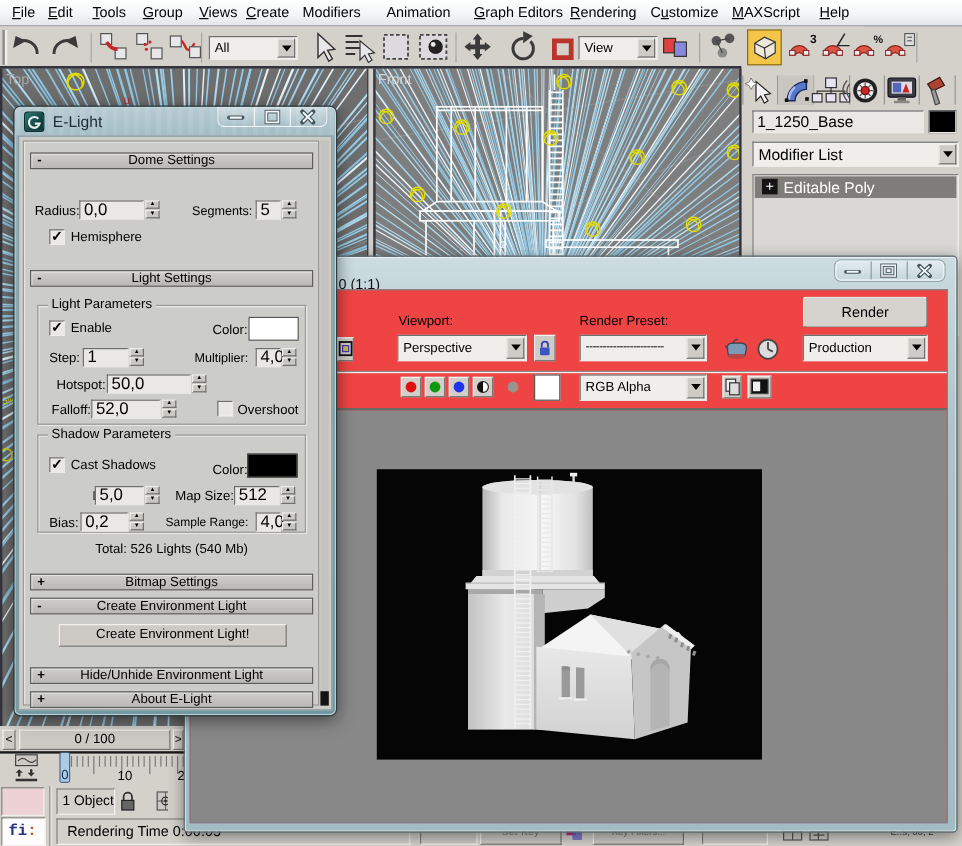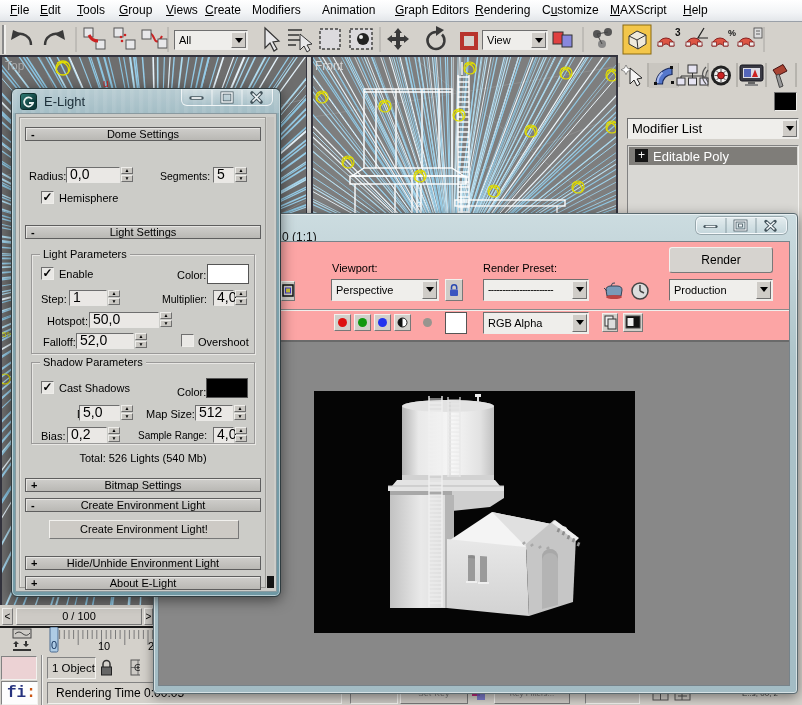--- a/index.html
+++ b/index.html
@@ -722,20 +722,21 @@
         <circle cx="103" cy="13.5" r="3.4" fill="#cc2222" stroke="#661111"></circle>
         <rect x="122" y="3" width="23" height="16" rx="2" fill="#3a3a44" stroke="#14141c"></rect>
         <rect x="125" y="6" width="17" height="10" fill="#dcdce4"></rect>
         <rect x="126" y="7" width="7" height="8" fill="#5566bb"></rect>
         <path d="M134 15 L137 7.5 L140 15 Z" fill="#cc2222"></path>
         <rect x="130" y="19" width="7" height="3" fill="#666"></rect>
         <rect x="127" y="22" width="13" height="2" fill="#888"></rect>
         <path d="M155 8 L165 2.5 L169 9 L159 14 Z" fill="#aa4433" stroke="#441111"></path>
         <path d="M161 12 L165 24 L161.5 25.5 L158 13.5 Z" fill="#999" stroke="#444"></path>
       </svg>
+      <div class="abs editbox" style="left:9px;top:37px;width:143px;height:19px;font-size:13px;line-height:17px;">1_1250_Base</div>
       <div class="abs" style="left:156px;top:37px;width:23px;height:19px;background:#000;border:1px solid;border-color:#6f6f6f #eeedea #eeedea #6f6f6f;"></div>
       <div class="combo" style="left:9px;top:63px;width:172px;height:21px;">
         <span class="tx" style="font-size:13px;top:2px;">Modifier List</span>
         <span class="btn"></span>
       </div>
       <div class="abs sunken" style="left:9px;top:90px;width:172px;height:135px;background:#d9d8d4;">
         <div class="abs" style="left:1px;top:1px;width:168px;height:18px;background:#7f7d79;">
           <div class="abs" style="left:6px;top:2px;width:13px;height:13px;background:#141414;color:#fff;font-size:12px;line-height:12px;text-align:center;">+</div>
           <div class="abs" style="left:24px;top:2px;font-size:13px;color:#ffffff;">Editable Poly</div>
         </div>
@@ -782,21 +783,21 @@
       <div class="abs" style="left:41px;top:50px;width:2px;height:50px;border-left:1px solid #8a8a8a;border-right:1px solid #f2f1ee;"></div>
       <div class="abs sunken" style="left:47px;top:52px;width:49px;height:22px;font-size:11.5px;line-height:20px;padding-left:4px;background:#d4d1cb;white-space:nowrap;">1 Object</div>
       <svg class="abs" style="left:100px;top:54px;" width="40" height="18" viewBox="0 0 40 18">
         <path d="M3 8 l0 -3 a3.5 3.5 0 0 1 7 0 l0 3" fill="none" stroke="#333" stroke-width="1.5"></path>
         <rect x="1.5" y="8" width="10" height="8" fill="#666" stroke="#222"></rect>
         <rect x="31" y="1" width="14" height="15" fill="#cdcac5" stroke="#555"></rect>
         <path d="M31 8.5 l14 0 M38 1 l0 15" stroke="#555" stroke-width="0.8"></path>
         <circle cx="38" cy="8.5" r="3.2" fill="none" stroke="#333"></circle>
         <circle cx="38" cy="8.5" r="1.2" fill="#333"></circle>
       </svg>
-      <div class="abs" style="left:1px;top:76px;width:37px;height:24px;background:#fdfdfd;border:1px solid;border-color:#828282 #f2f1ee #f2f1ee #828282;font-family:'Liberation Mono',monospace;font-size:16px;font-weight:bold;color:#26327e;line-height:22px;padding-left:5px;">fi<span style="color:#cc5511">:</span></div>
+      <div class="abs" style="left:1px;top:76px;width:37px;height:24px;background:#fdfdfd;border:1px solid;border-color:#828282 #f2f1ee #f2f1ee #828282;font-family:'Liberation Mono',monospace;font-size:13px;font-weight:bold;color:#26327e;line-height:22px;padding-left:5px;">fi<span style="color:#cc5511">:</span></div>
       <div class="abs sunken" style="left:47px;top:77px;width:295px;height:22px;font-size:12px;line-height:20px;padding-left:8px;background:#d4d1cb;">Rendering Time  0:00:05</div>
       <div class="abs sunken" style="left:350px;top:78px;width:48px;height:21px;background:#cdcac5;"></div>
       <div class="abs raised" style="left:400px;top:78px;width:68px;height:21px;background:#cdcac5;font-size:10px;text-align:center;line-height:19px;color:#777;font-size:8px;letter-spacing:0.5px;">Set Key</div>
       <svg class="abs" style="left:470px;top:80px;" width="22" height="18" viewBox="0 0 22 18">
         <rect x="2" y="3" width="8" height="8" fill="#b06" opacity="0.8"></rect>
         <rect x="7" y="7" width="8" height="8" fill="#66c" opacity="0.8"></rect>
       </svg>
       <div class="abs raised" style="left:494px;top:78px;width:76px;height:21px;background:#cdcac5;font-size:10px;text-align:center;line-height:19px;color:#777;font-size:8px;">Key Filters...</div>
       <div class="abs sunken" style="left:585px;top:78px;width:55px;height:21px;background:#cdcac5;"></div>
       <svg class="abs" style="left:652px;top:80px;" width="44" height="18" viewBox="0 0 44 18">
@@ -823,21 +824,21 @@
         <rect x="39" y="4" width="11" height="9" fill="none" stroke="#44545c" stroke-width="2.8"></rect>
         <rect x="39" y="4" width="11" height="9" fill="none" stroke="#f4f8fa" stroke-width="1.3"></rect>
         <rect x="42.5" y="7" width="4" height="3" fill="#f4f8fa" stroke="#44545c" stroke-width="0.8"></rect>
         <g stroke="#44545c" stroke-width="3.4" stroke-linecap="round">
           <path d="M70 4.5 L79 13 M79 4.5 L70 13" fill="none"></path>
         </g>
         <g stroke="#f4f8fa" stroke-width="1.6">
           <path d="M70.5 5 L78.5 12.5 M78.5 5 L70.5 12.5" fill="none"></path>
         </g>
       </svg>
-      <div class="abs" style="left:5px;top:28px;width:632px;height:445px;background:#fca5a5;border:1px solid #77838a;overflow:hidden;">
+      <div class="abs" style="left:5px;top:28px;width:632px;height:445px;background:#ef4444;border:1px solid #77838a;overflow:hidden;">
         <div class="abs lbl" style="left:173px;top:20px;">Viewport:</div>
         <div class="combo" style="left:172px;top:37px;width:108px;height:22px;">
           <span class="tx" style="top:4px;">Perspective</span>
           <span class="btn"></span>
         </div>
         <div class="abs raised" style="left:286px;top:37px;width:18px;height:22px;background:#cfccc7;"></div>
         <svg class="abs" style="left:286px;top:37px;" width="18" height="22" viewBox="0 0 18 22">
           <path d="M6.5 10.5 l0 -2.2 a2.6 2.6 0 0 1 5.2 0 l0 2.2" fill="none" stroke="#2a48b0" stroke-width="1.5"></path>
           <rect x="5" y="10.5" width="8" height="6.5" rx="1" fill="#3a55c0"></rect>
         </svg>

